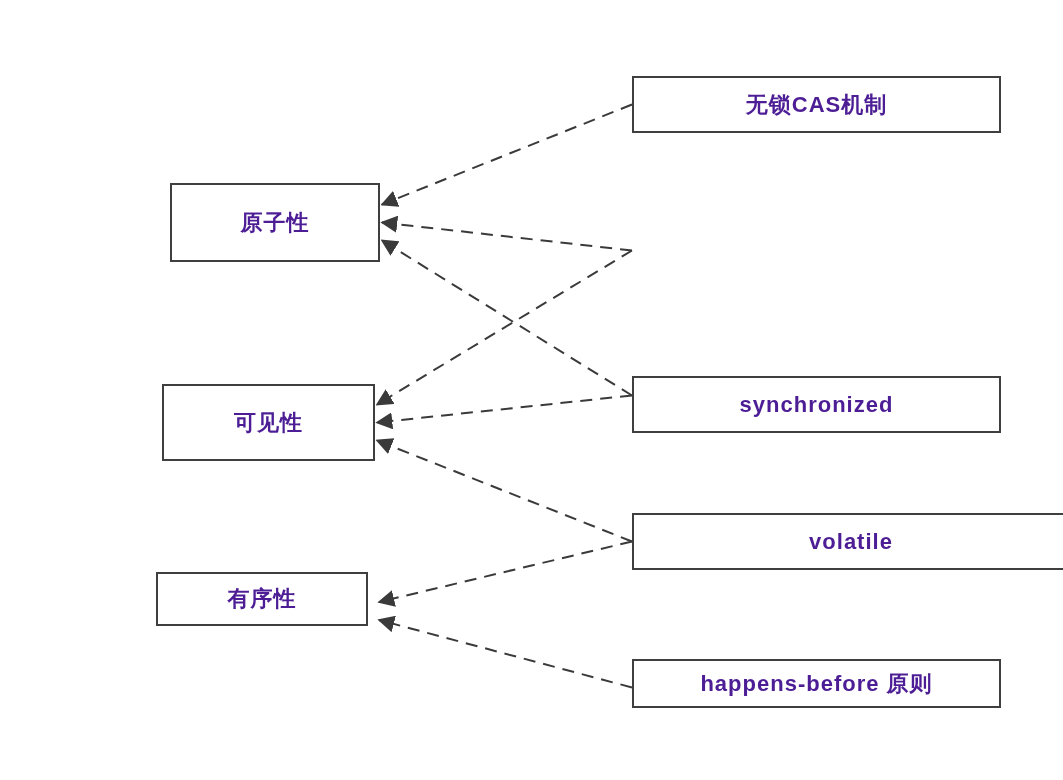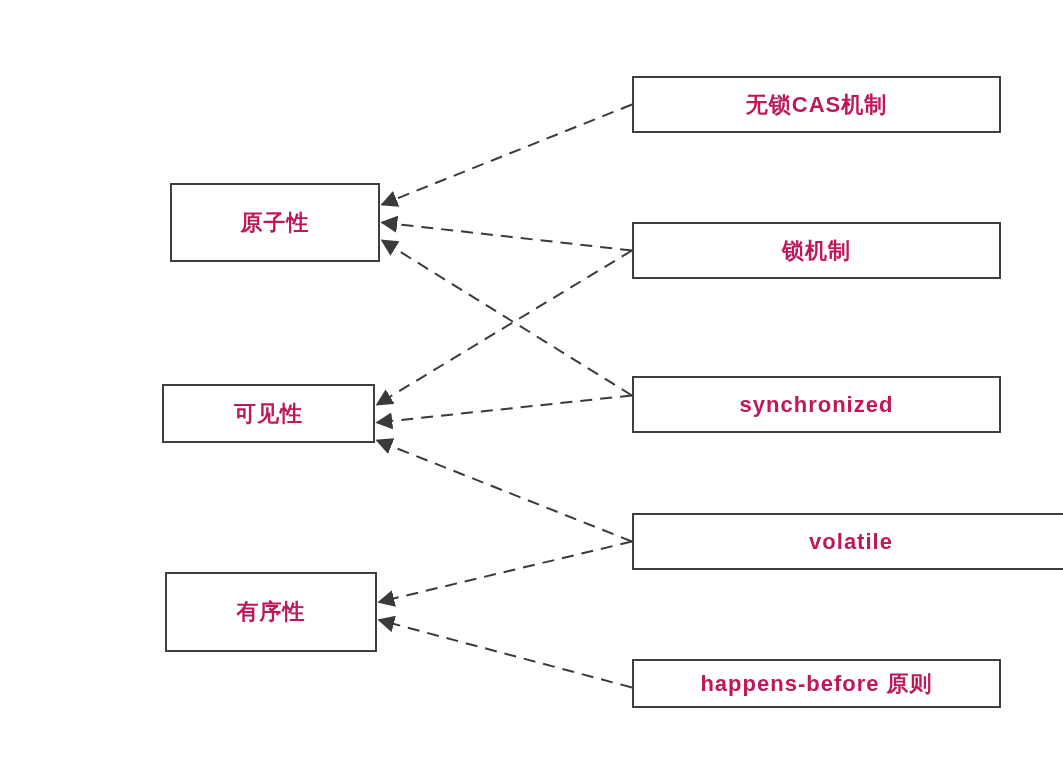--- a/index.html
+++ b/index.html
@@ -29,28 +29,28 @@
     background: #ffffff;
     border: 2px solid #3f3f3f;
     display: flex;
     align-items: center;
     justify-content: center;
     z-index: 2;
   }
   .node .node-label {
     font-size: 22px;
     font-weight: bold;
-    color: #be185d;
+    color: #4c1d95;
     letter-spacing: 1px;
     white-space: nowrap;
   }
   
   .n-atomicity   { left: 170px; top: 183px; width: 210px; height: 79px; }
-  .n-visibility  { left: 162px; top: 384px; width: 213px; height: 59px; }
-  .n-ordering    { left: 165px; top: 572px; width: 212px; height: 80px; }
+  .n-visibility  { left: 162px; top: 384px; width: 213px; height: 77px; }
+  .n-ordering    { left: 156px; top: 572px; width: 212px; height: 54px; }
   
   .n-cas            { left: 632px; top: 76px;  width: 369px; height: 57px; }
   .n-lock           { left: 632px; top: 222px; width: 369px; height: 57px; }
   .n-synchronized   { left: 632px; top: 367px; width: 369px; height: 57px; margin-top: 9px; }
   .n-volatile       { left: 632px; top: 513px; width: 438px; height: 57px; }
   .n-happens-before { left: 632px; top: 659px; width: 369px; height: 49px; }
 </style>
 </head>
 <body>
 
@@ -80,23 +80,20 @@
   <div class="node n-visibility">
     <span class="node-label">可见性</span>
   </div>
   <div class="node n-ordering">
     <span class="node-label">有序性</span>
   </div>
 
   <div class="node n-cas">
     <span class="node-label">无锁CAS机制</span>
   </div>
-  <div class="node n-lock">
-    <span class="node-label">锁机制</span>
-  </div>
   <div class="node n-synchronized">
     <span class="node-label">synchronized</span>
   </div>
   <div class="node n-volatile">
     <span class="node-label">volatile</span>
   </div>
   <div class="node n-happens-before">
     <span class="node-label">happens-before 原则</span>
   </div>
 

